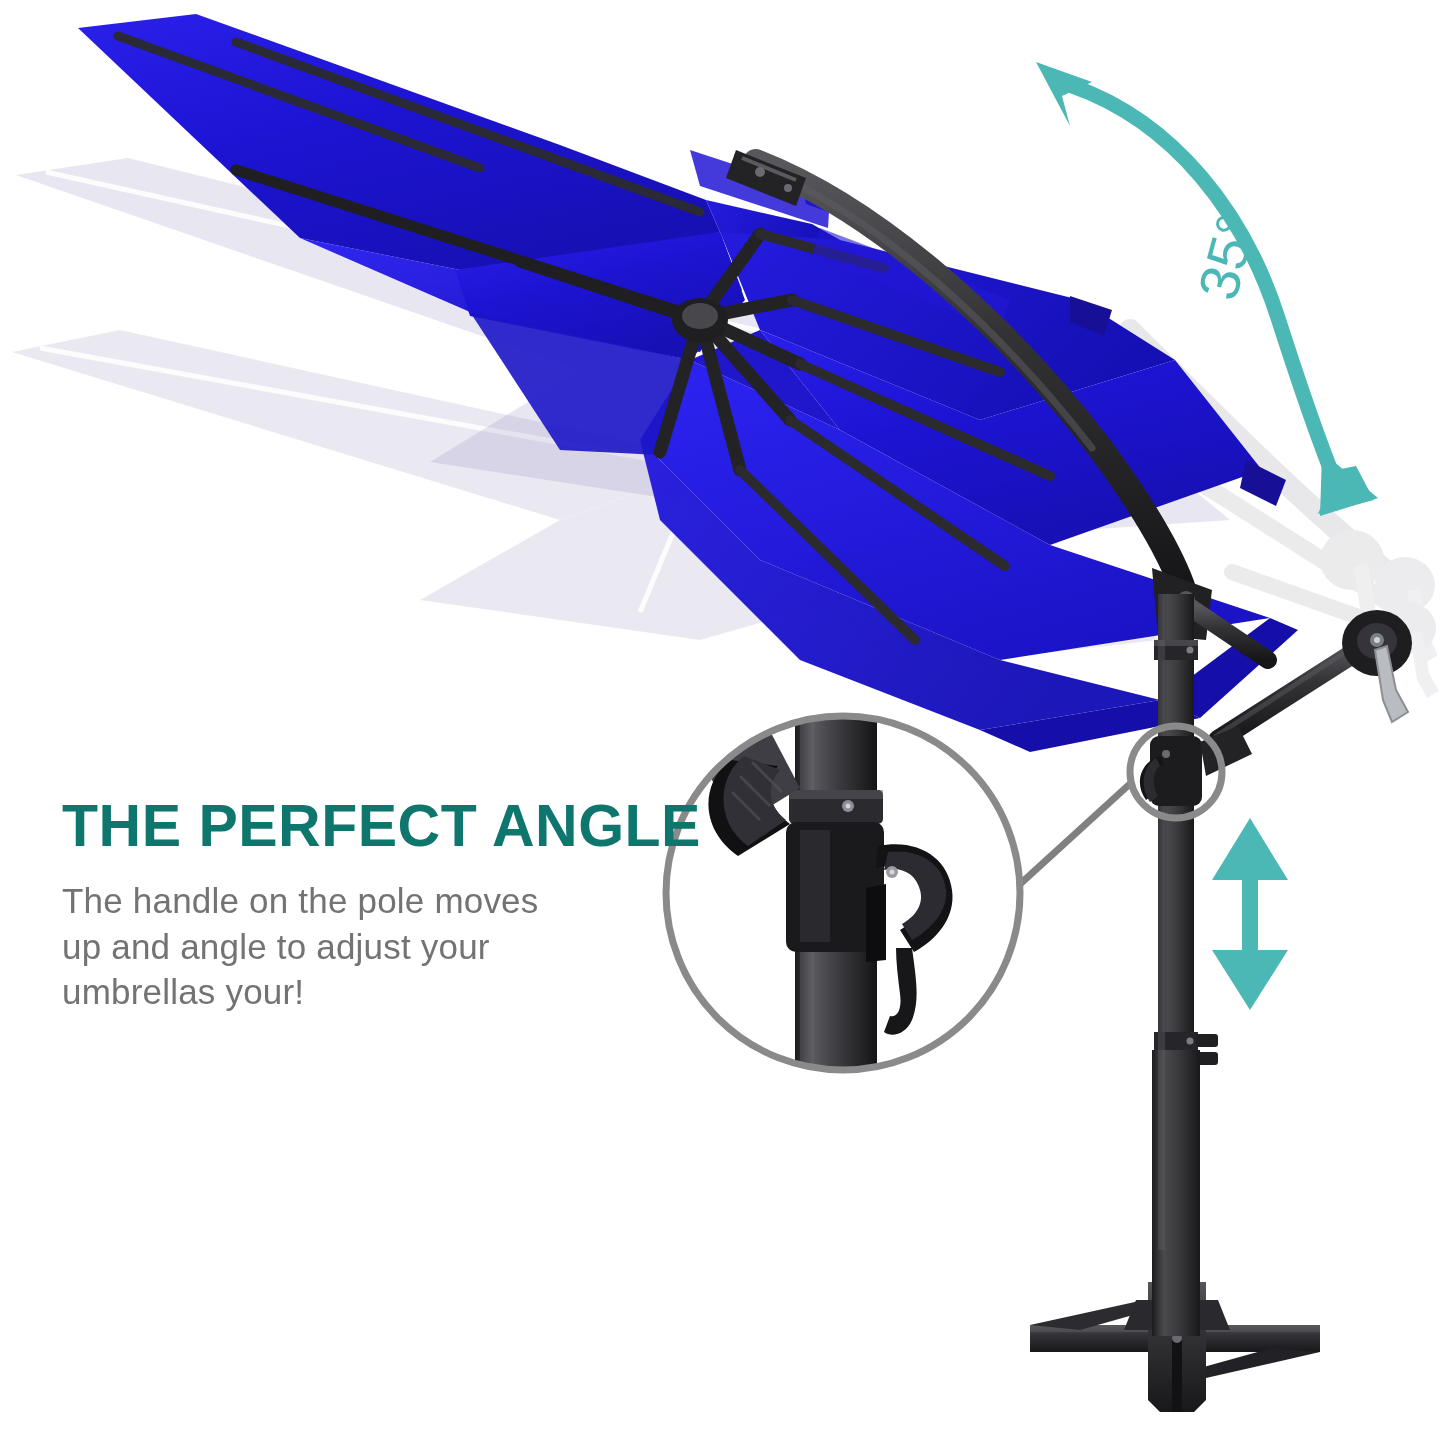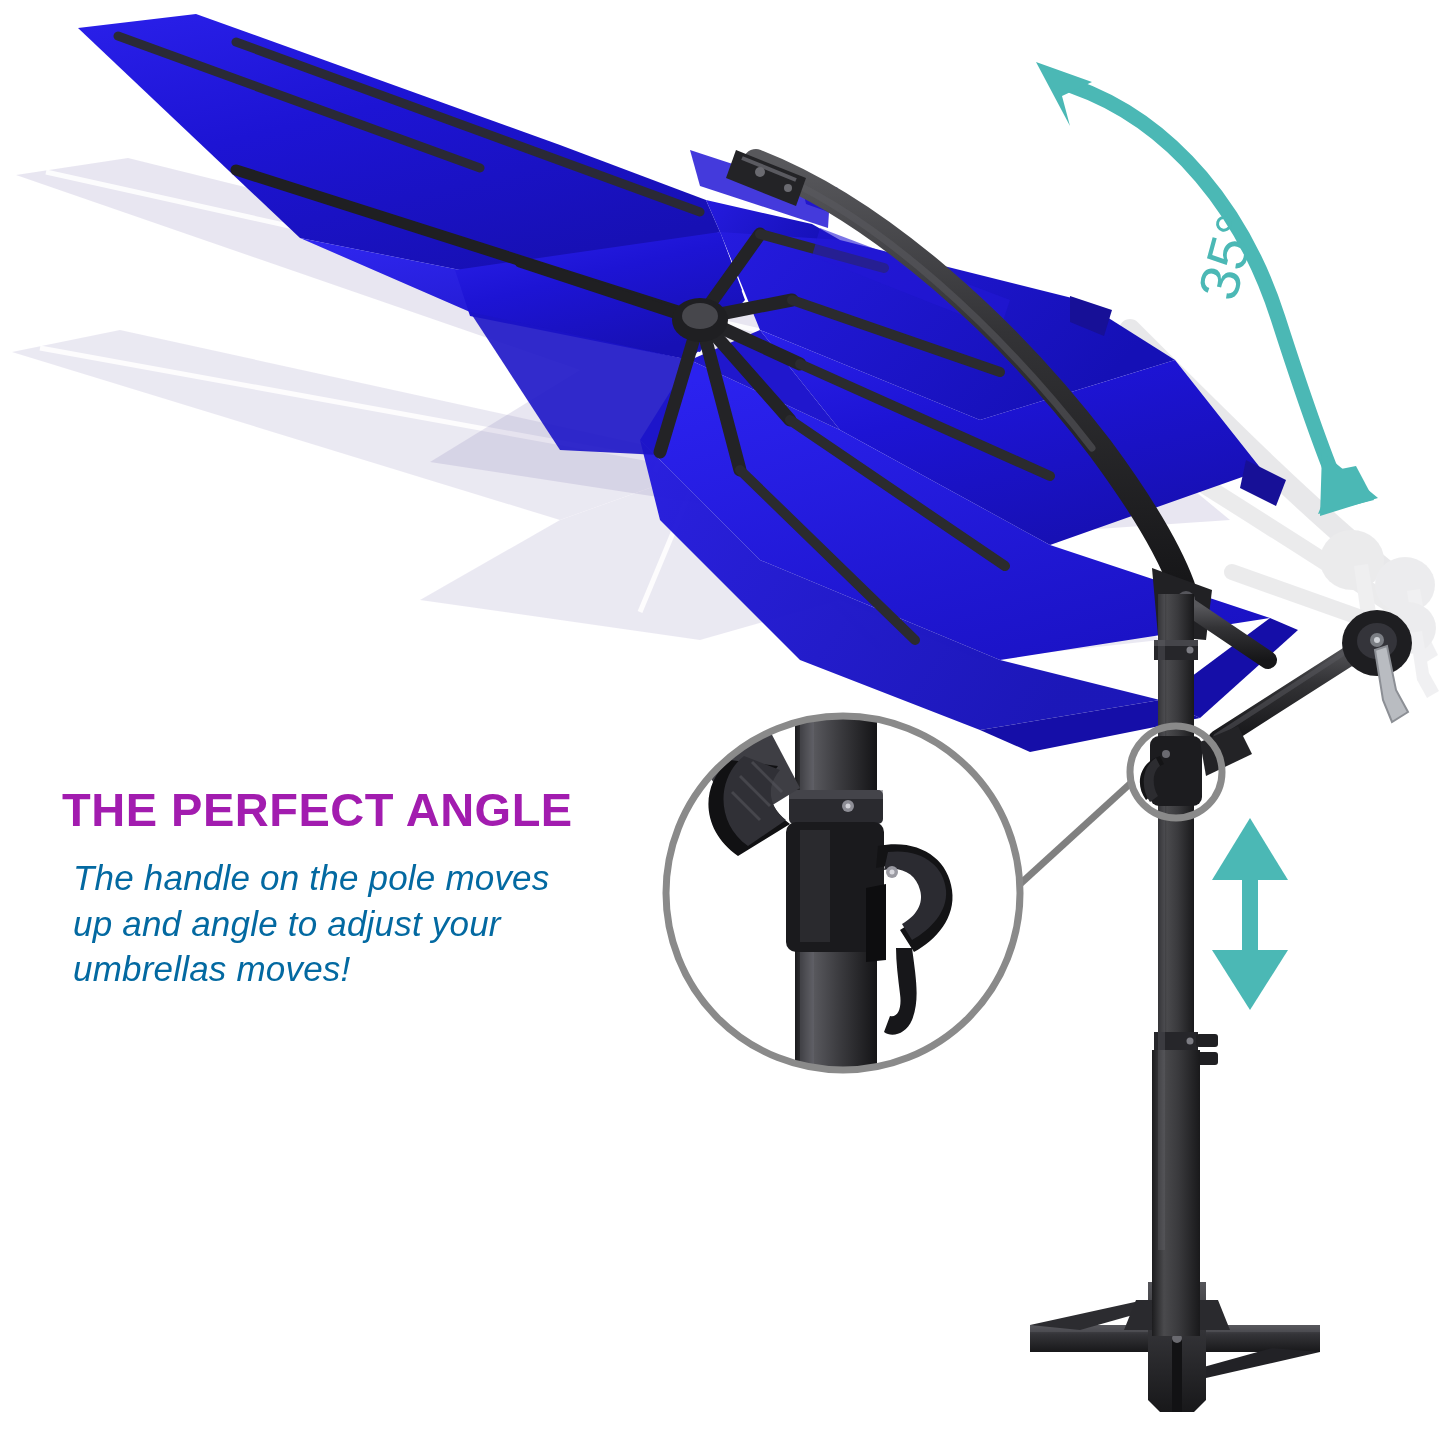--- a/index.html
+++ b/index.html
@@ -9,37 +9,36 @@
     background:#ffffff;
     overflow:hidden;
     font-family:"Liberation Sans", sans-serif;
   }
   #art{position:absolute;left:0;top:0;width:1445px;height:1445px;}
 
   
   .text-block{position:absolute;left:62px;top:786px;width:590px;}
   .headline{
     font-family:"Liberation Sans", sans-serif;
-    font-size:47px;
+    font-size:59px;
     font-weight:700;
     letter-spacing:0.5px;
-    color:#a21caf;
-    margin:0 0 22px 0;
+    color:#0f766e;
+    margin:11px 0 22px 0;
     line-height:1.0;
     white-space:nowrap;
   }
   .body-copy{
     font-family:"Liberation Sans", sans-serif;
     font-size:35px;
     font-weight:300;
-    color:#0369a1;
+    color:#737373;
     line-height:1.30;
-    margin:11px;
+    margin:0;
     letter-spacing:0.2px;
-    font-style:italic;
   }
 </style>
 </head>
 <body>
 
 <div id="stage">
 
   <svg id="art" viewBox="0 0 1445 1445" xmlns="http://www.w3.org/2000/svg">
     <defs>
       <linearGradient id="gBlue" x1="0" y1="0" x2="0.55" y2="1">
@@ -337,17 +336,17 @@
 
       <circle cx="843" cy="893" r="177" fill="none" stroke="#8a8a8a" stroke-width="7"></circle>
     </g>
   </svg>
 
   <div class="text-block">
     <h1 class="headline">THE PERFECT ANGLE</h1>
     <p class="body-copy">
       <span>The handle on the pole moves</span><br>
       <span>up and angle to adjust your</span><br>
-      <span>umbrellas moves!</span>
+      <span>umbrellas your!</span>
     </p>
   </div>
 
 </div>
 
 </body></html>

